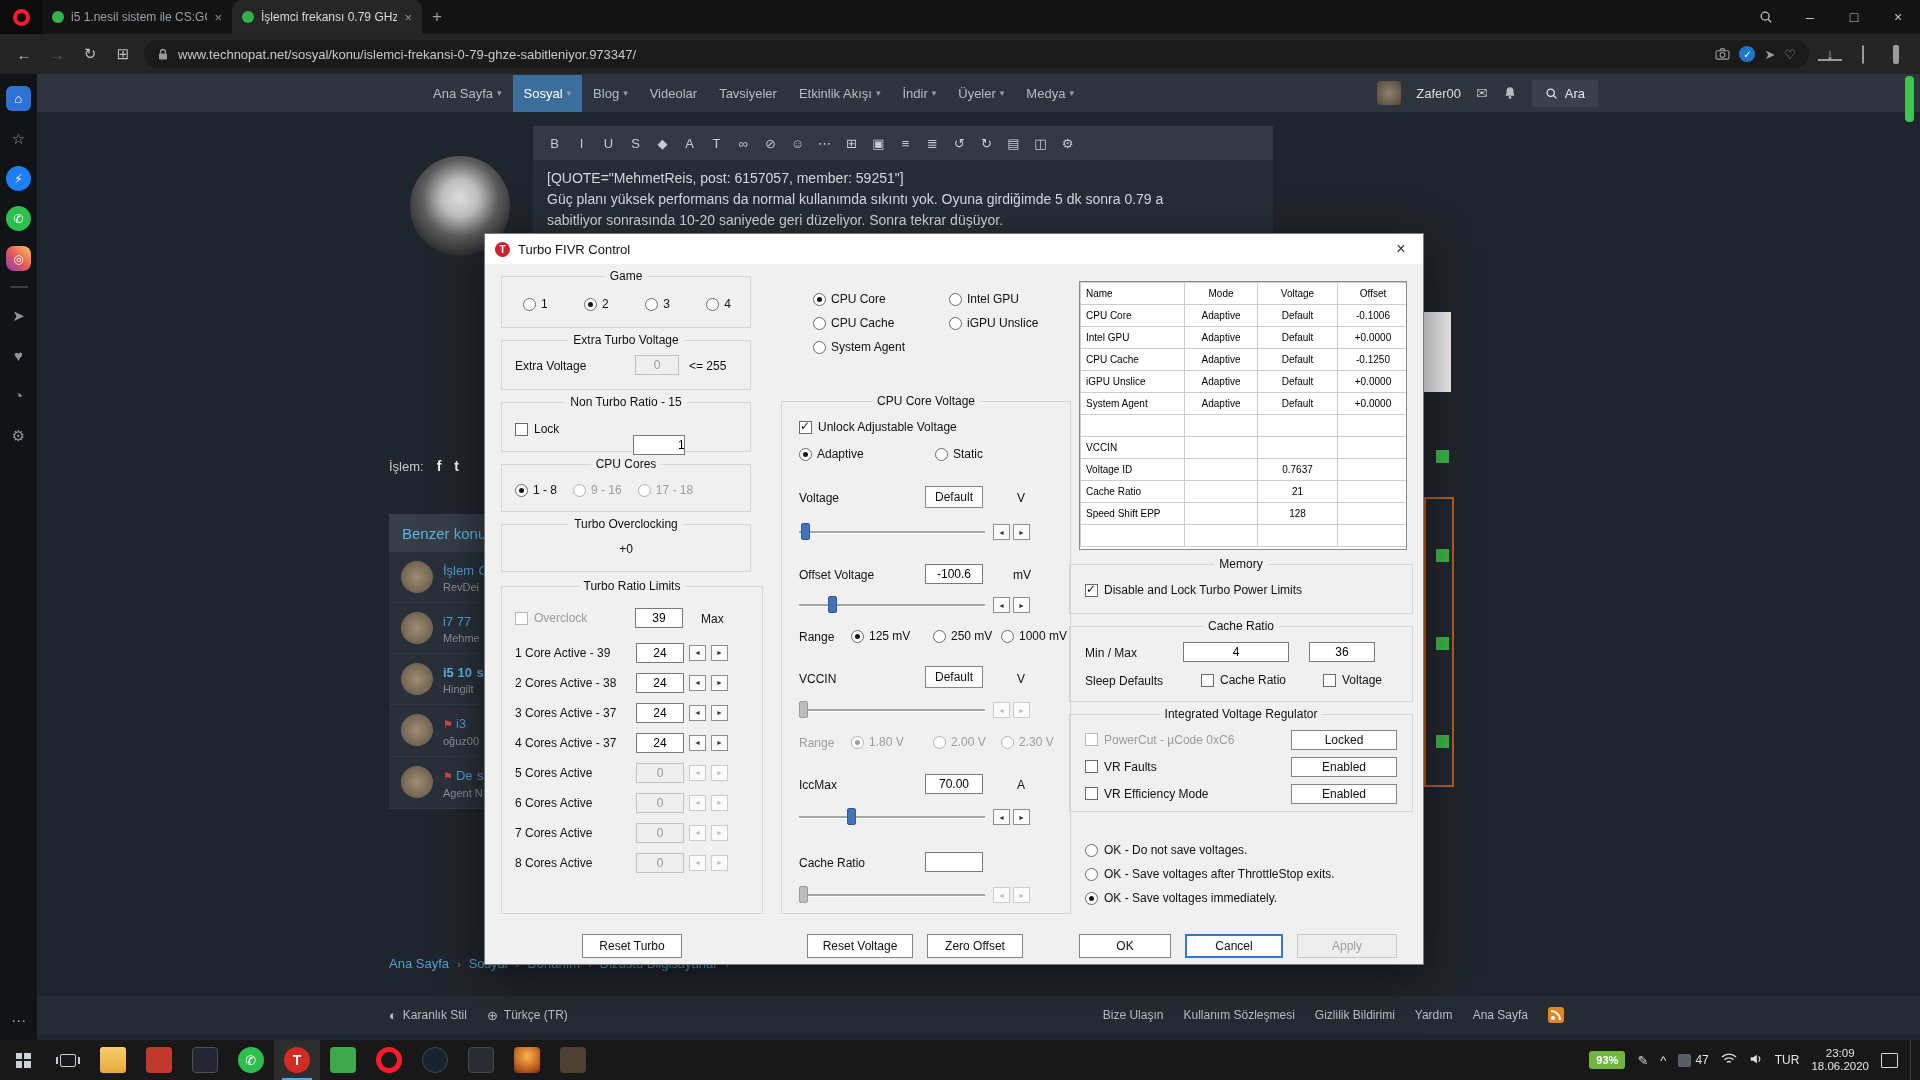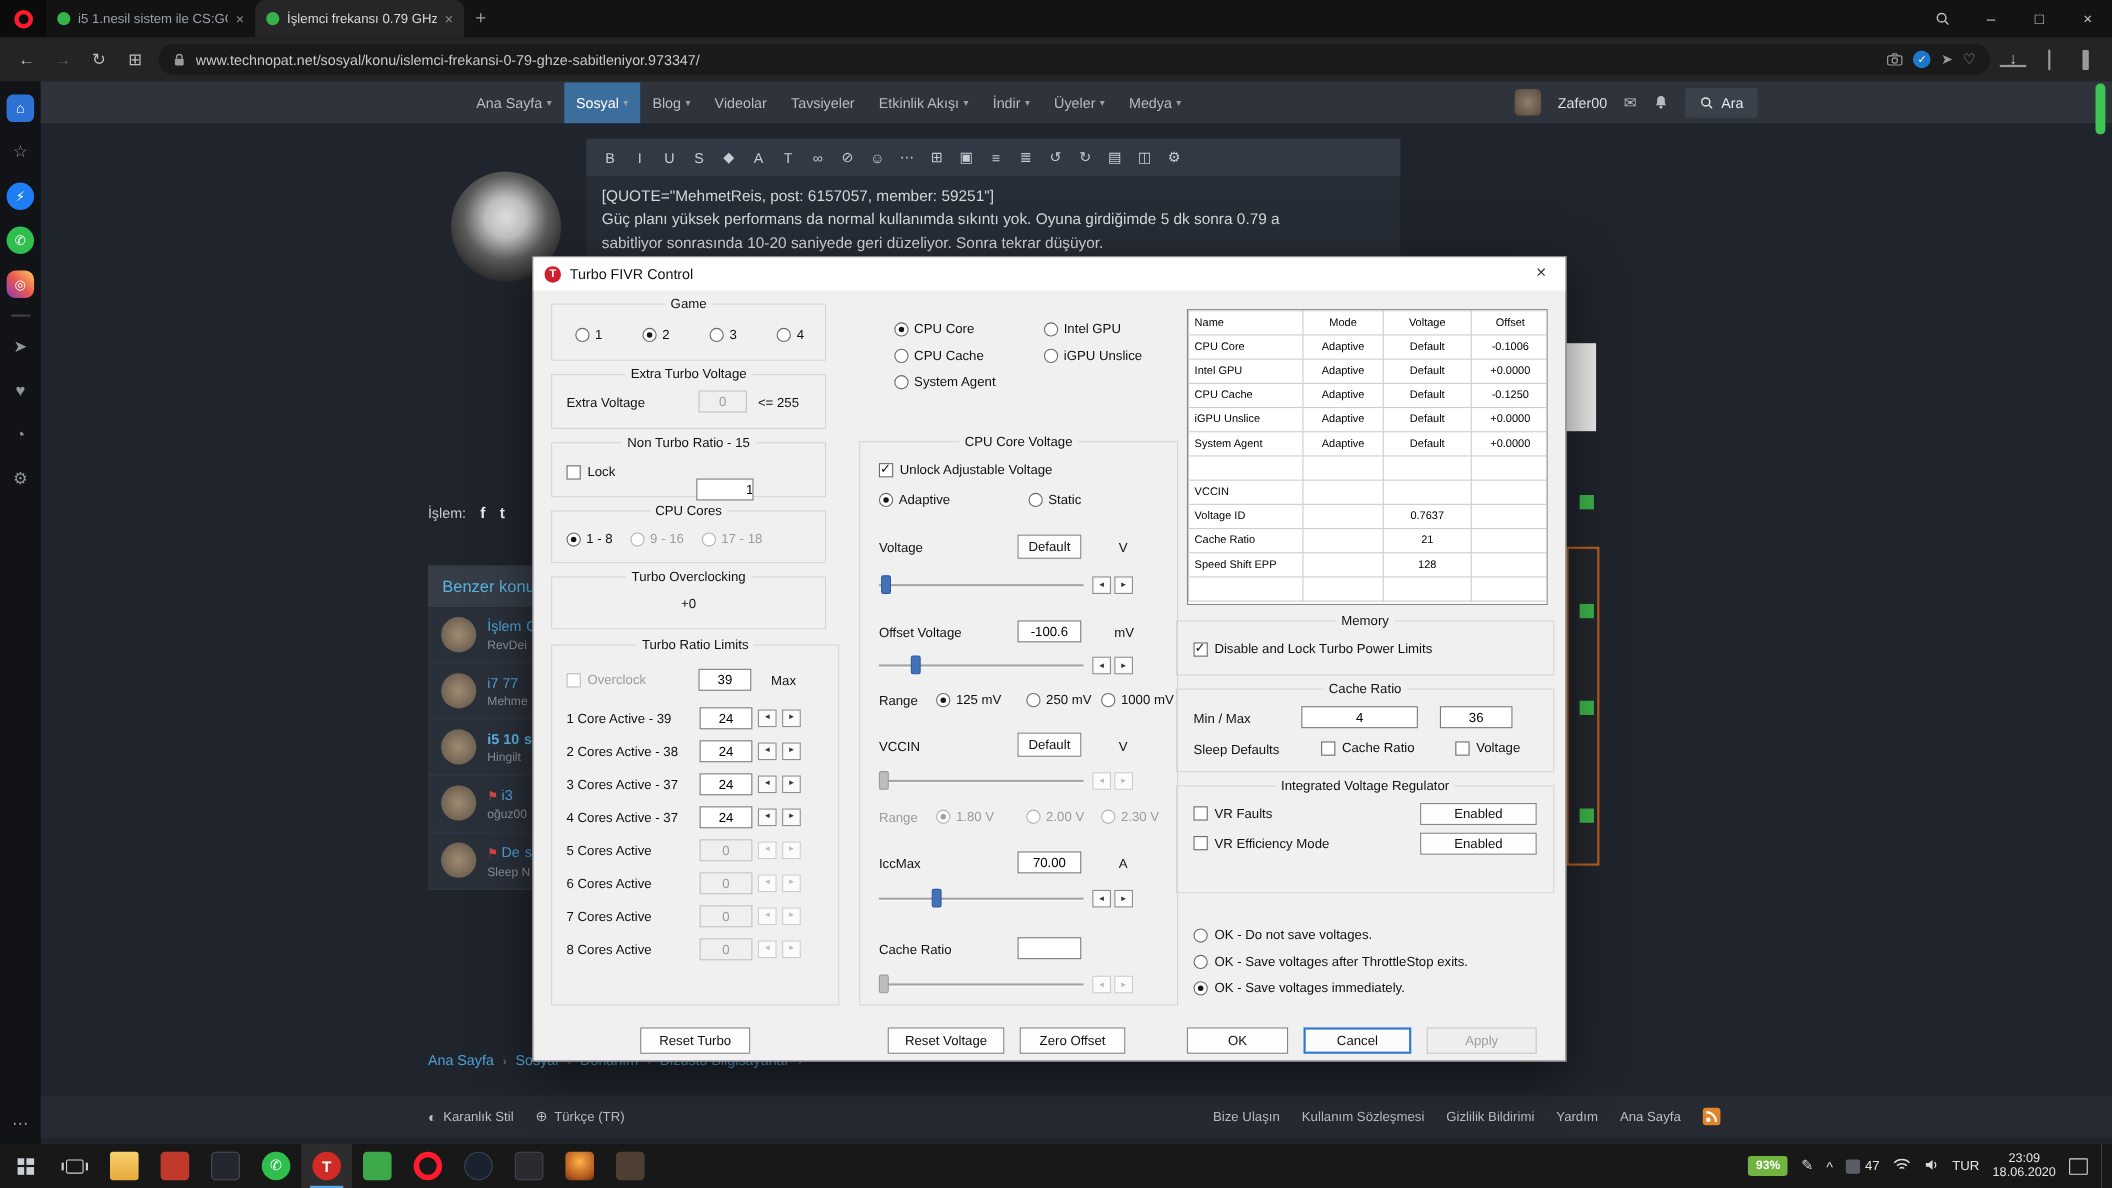--- a/index.html
+++ b/index.html
@@ -456,21 +456,21 @@
           <span class="ttl"><span class="pin"></span><span>i3</span></span>
           
           <div class="tauthor">oğuz00</div>
         </span>
       </div>
       <div class="topic pinned">
         <span class="tavatar"></span>
         <span class="tmain">
           <span class="ttl"><span class="pin"></span><span>De</span></span>
           <span class="ttl">sabit</span>
-          <div class="tauthor">Sleep N</div>
+          <div class="tauthor">Agent N</div>
         </span>
       </div>
   </div>
 
   <div class="frag-white"></div>
   <div class="frag-ad"></div>
   <div class="frag-green" style="top:450px"></div>
   <div class="frag-green" style="top:549px"></div>
   <div class="frag-green" style="top:637px"></div>
   <div class="frag-green" style="top:735px"></div>
@@ -874,20 +874,25 @@
     </div>
     <div class="arow" style="left:838px;top:436px">
       <span class="cb"></span>
       <span class="lblx">Voltage</span>
     </div>
 
     <div class="grp" style="left:584px;top:480px;width:344px;height:98px">
       <div class="gt"><span>Integrated Voltage Regulator</span></div>
     </div>
     <div class="ivr-rows">
+      <div class="ivr-row">
+          <span class="cb dis"></span>
+          <span class="lblx dis">PowerCut  -  µCode 0xC6</span>
+          <span class="pbtn inline">Locked</span>
+        </div>
         <div class="ivr-row">
           <span class="cb"></span>
           <span class="lblx">VR Faults</span>
           <span class="pbtn inline">Enabled</span>
         </div>
         <div class="ivr-row">
           <span class="cb"></span>
           <span class="lblx">VR Efficiency Mode</span>
           <span class="pbtn inline">Enabled</span>
         </div>

